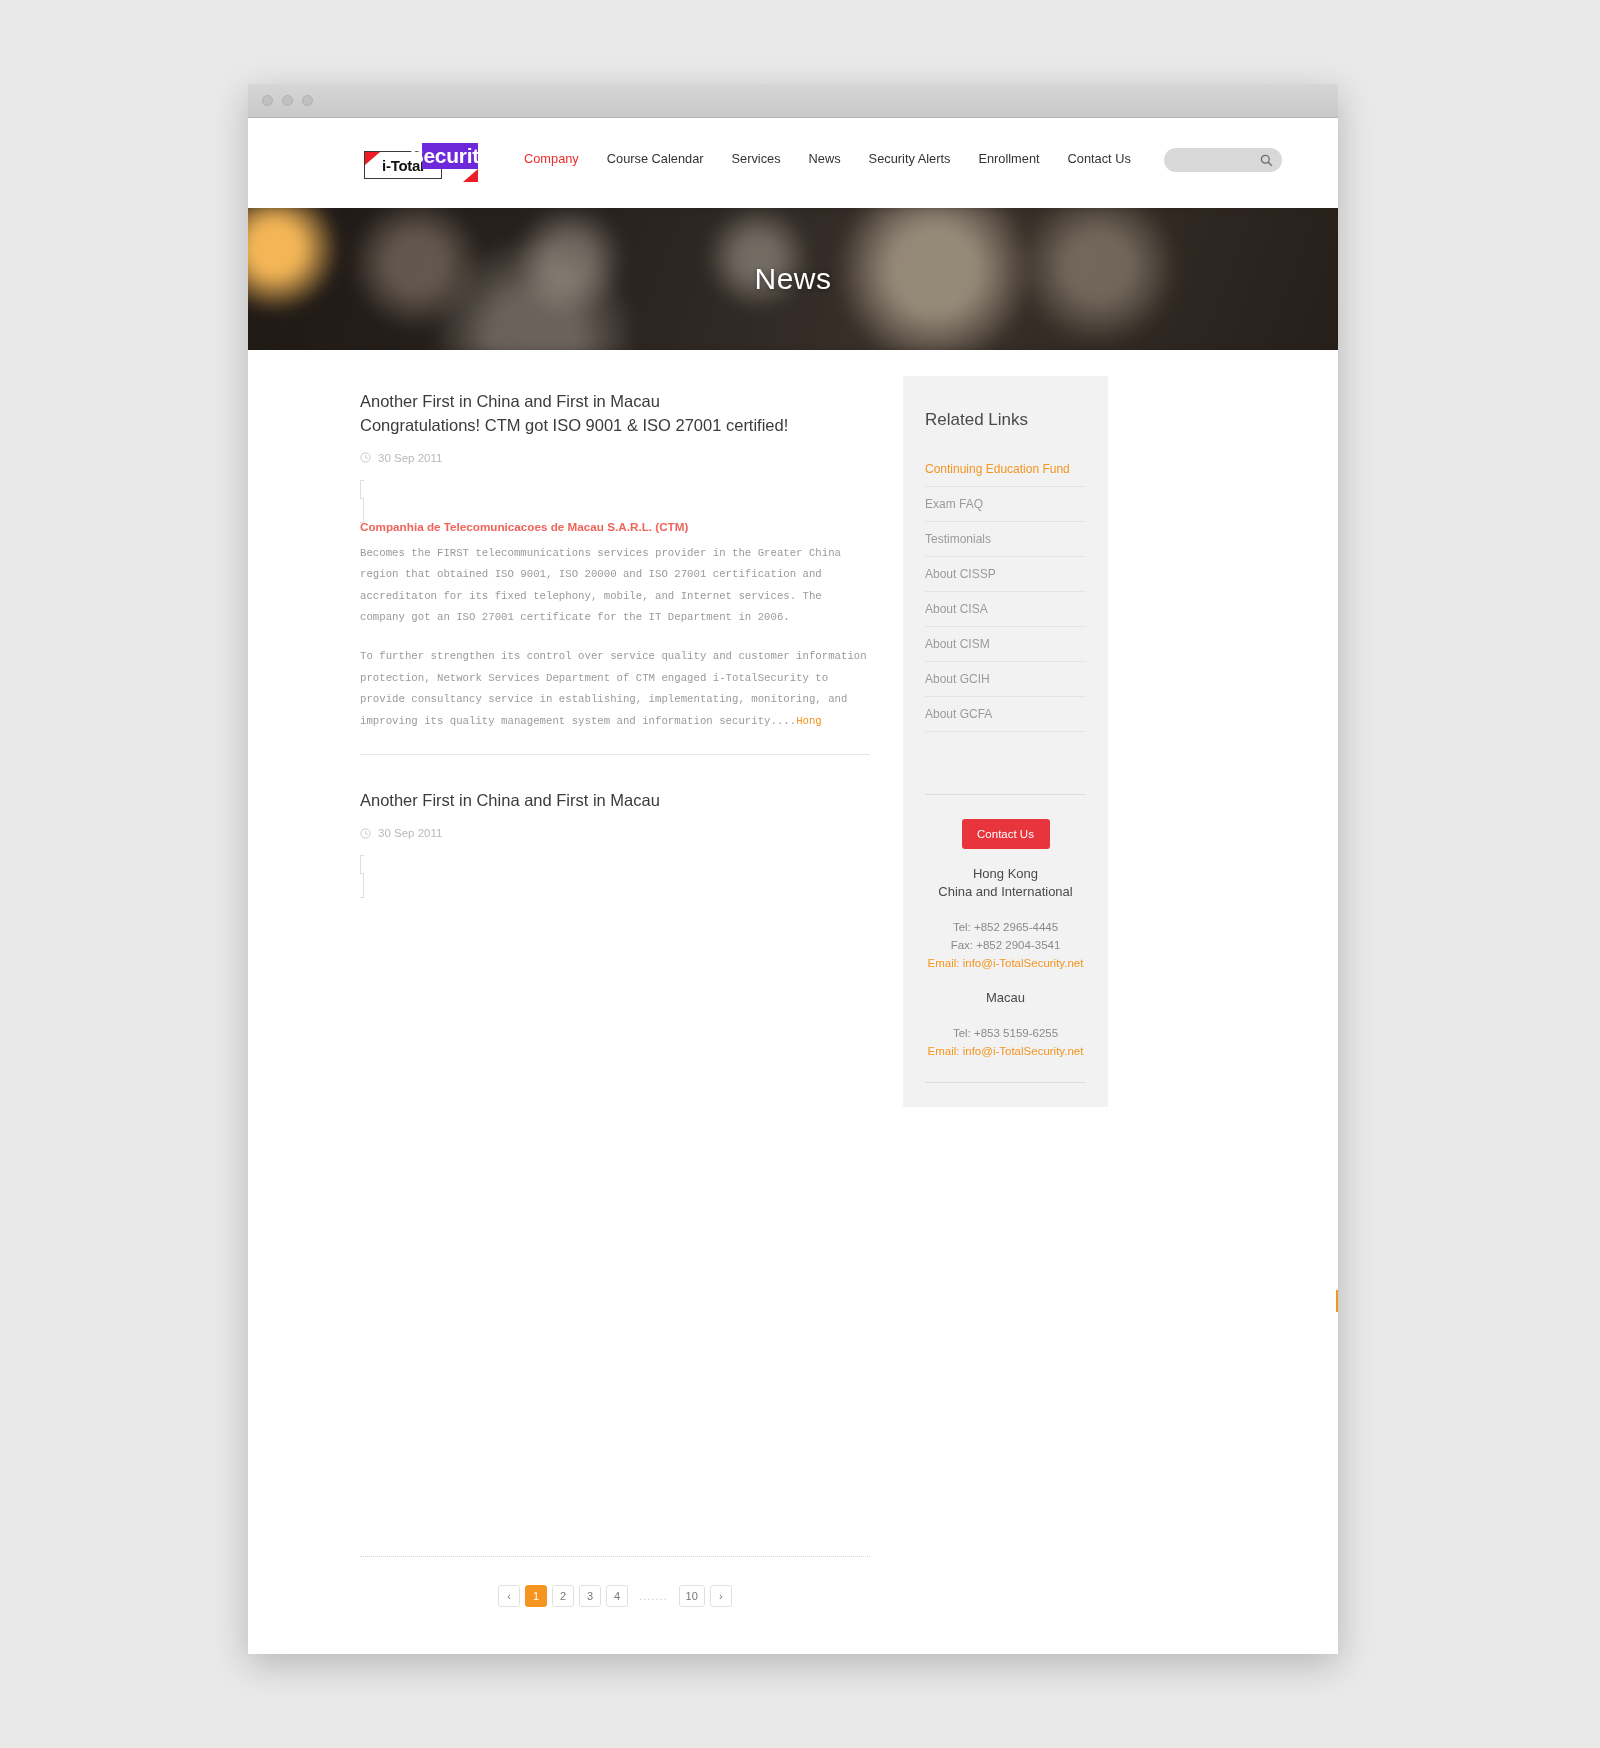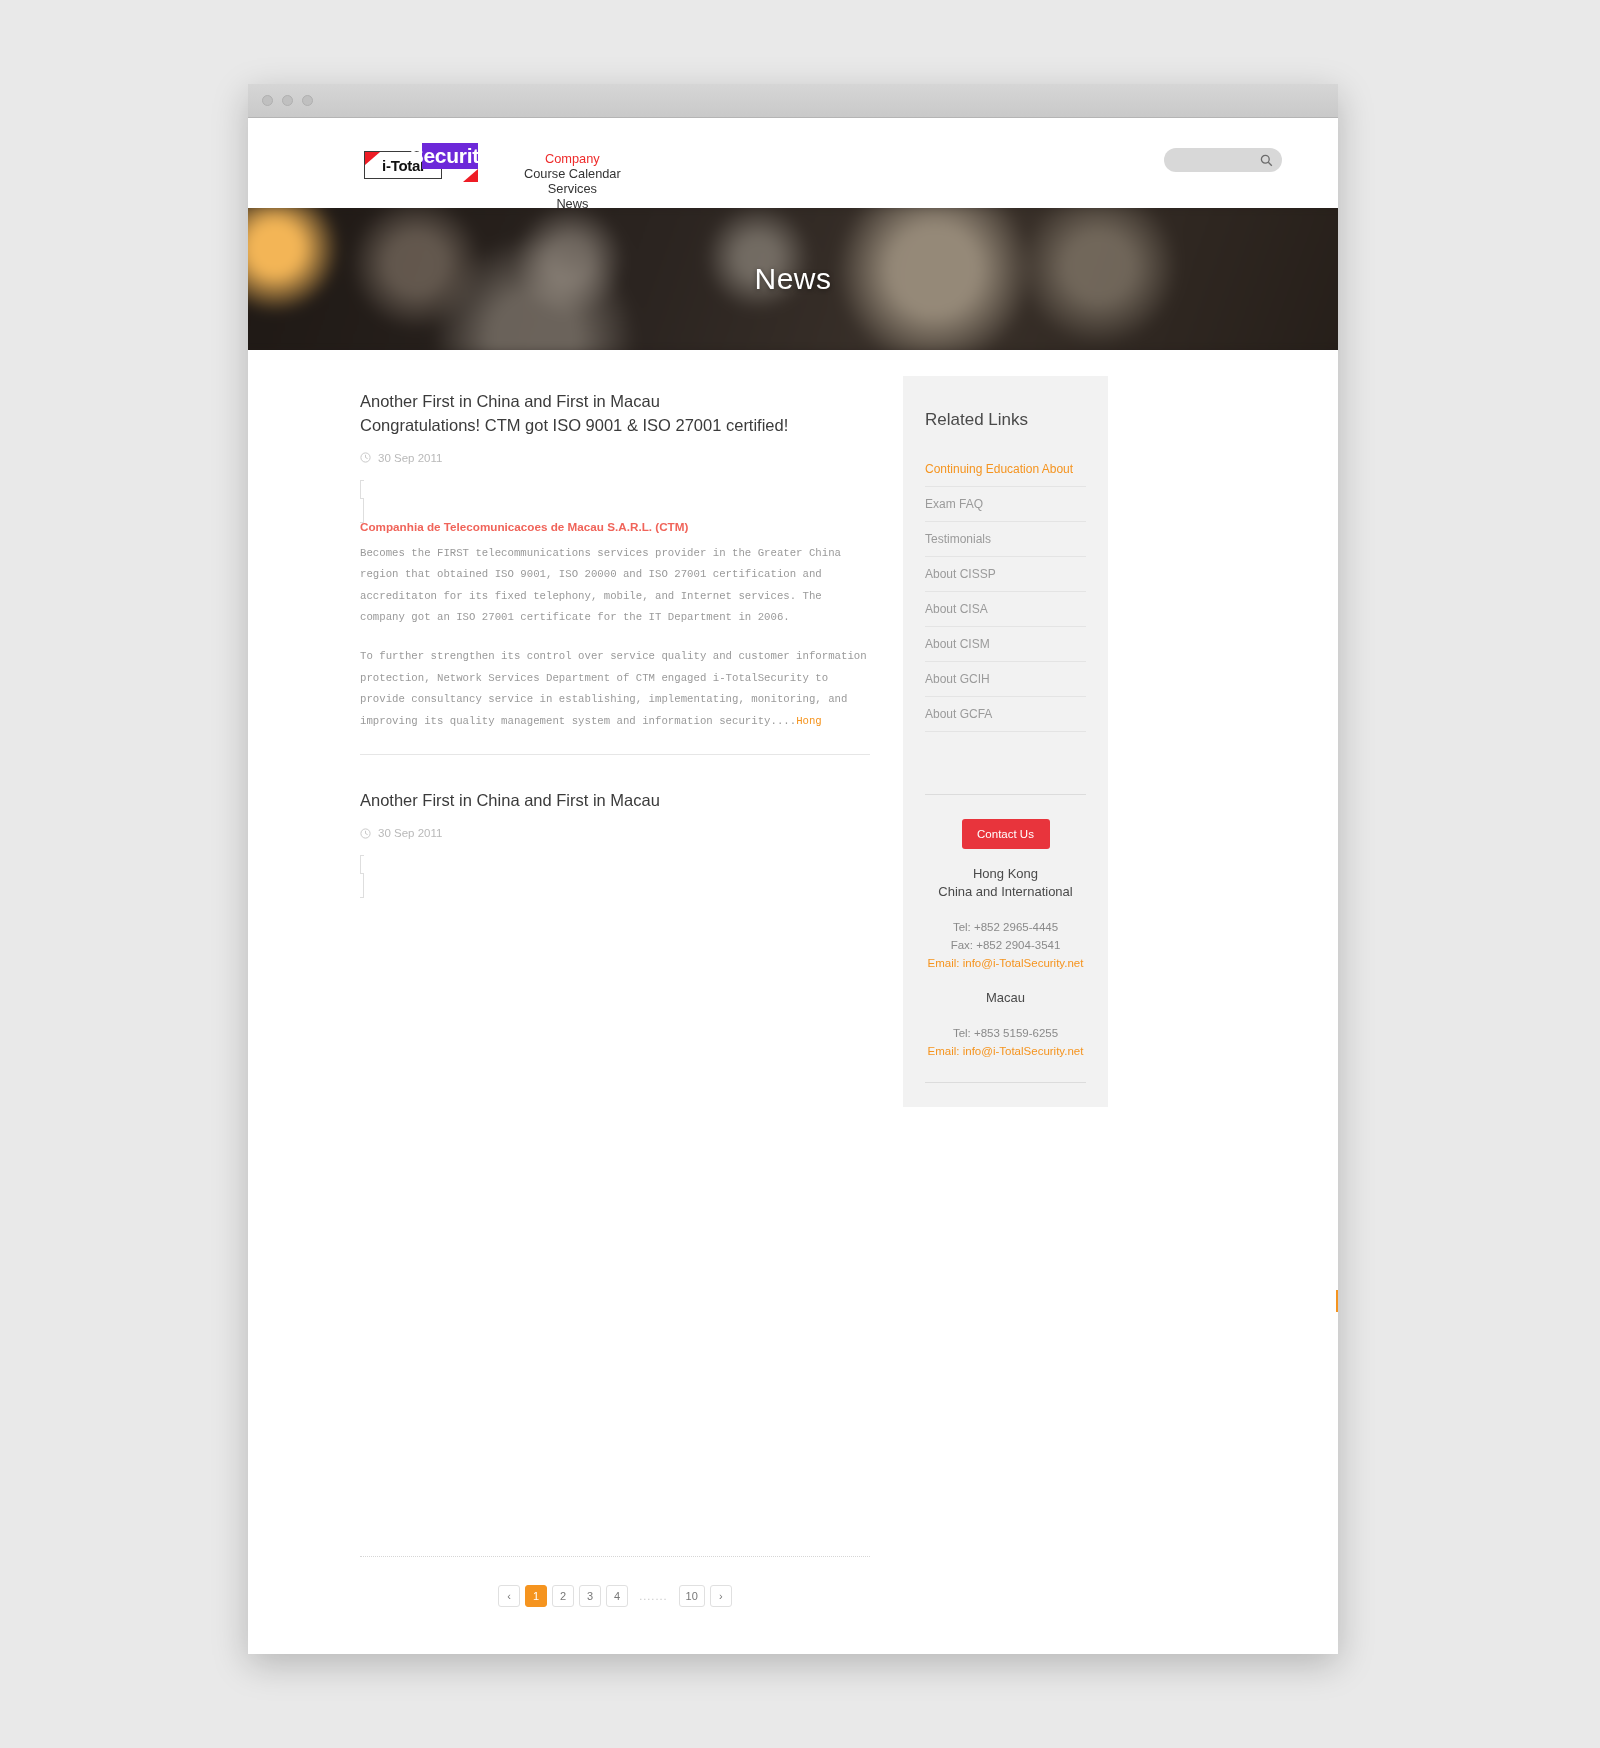--- a/index.html
+++ b/index.html
@@ -58,21 +58,21 @@
     position:absolute; left:5px; top:12px; width:0; height:0;
     border-top:13px solid #ee1c25; border-right:15px solid transparent;
   }
   #logo .tri-br{
     position:absolute; left:103px; top:29px; width:0; height:0;
     border-bottom:13px solid #ee1c25; border-left:15px solid transparent;
   }
 
   #main-nav{
     position:absolute; left:262px; top:33px;
-    display:flex; align-items:center; gap:0;flex-direction:column;
+    display:flex; align-items:center; gap:0;
   }
   #main-nav a{
     font-size:12.8px; color:#333; text-decoration:none;
     padding:0 14px; white-space:nowrap;
   }
   #main-nav a.active{ color:#ee2b2b; }
 
   #search-wrap{
     position:absolute; right:56px; top:30px;
     width:118px; height:24px; border-radius:12px;
@@ -322,21 +322,21 @@
 Congratulations!
 CTM got ISO 9001 &amp; ISO 27001 certified!</div>
             </div>
           </a>
         </div>
       </div>
 
       <aside id="col-side">
         <h3 class="side-title">Related Links</h3>
 
-        <a class="side-link hl" href="#">Continuing Education About</a>
+        <a class="side-link hl" href="#">Continuing Education Fund</a>
         <a class="side-link" href="#">Exam FAQ</a>
         <a class="side-link" href="#">Testimonials</a>
         <a class="side-link" href="#">About CISSP</a>
         <a class="side-link" href="#">About CISA</a>
         <a class="side-link" href="#">About CISM</a>
         <a class="side-link" href="#">About GCIH</a>
         <a class="side-link" href="#">About GCFA</a>
 
         <div class="side-rule"></div>
 

